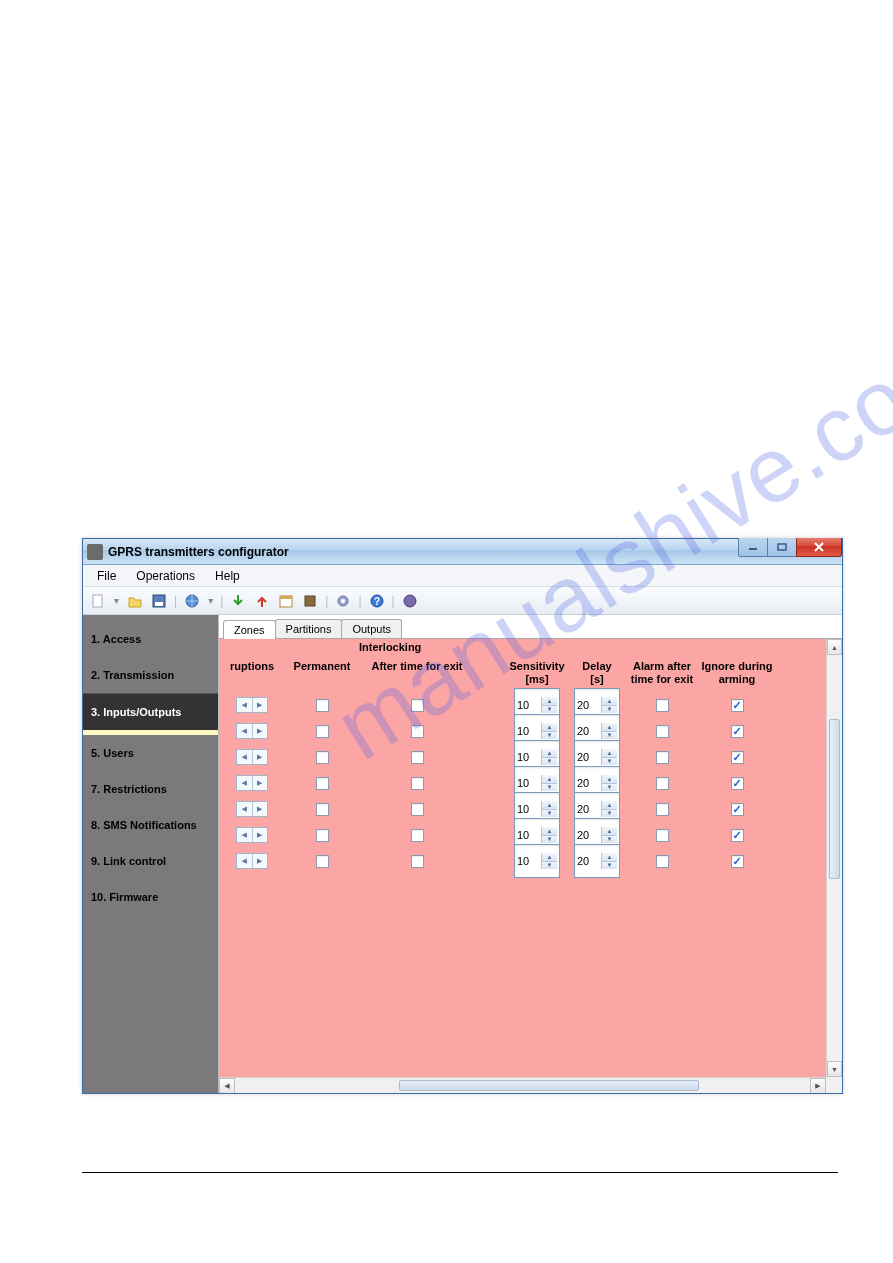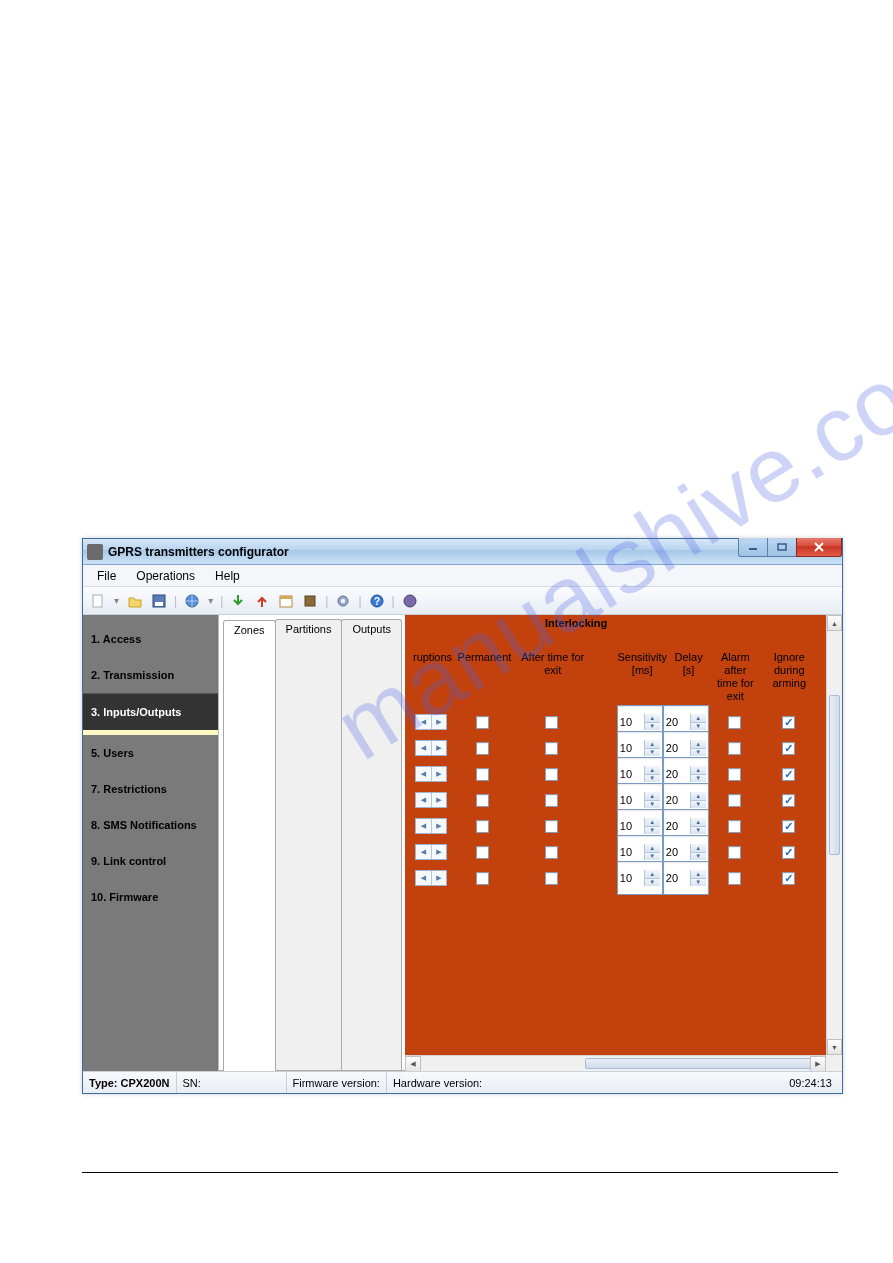--- a/index.html
+++ b/index.html
@@ -88,21 +88,21 @@
   .side-item {
     padding: 12px 8px;
     color: #000; font-weight: bold; font-size: 11px;
     cursor: default;
   }
   .side-item.active {
     background: #333; color: #fff;
     border-top: 1px solid #555; border-bottom: 5px solid #fef9c3;
   }
 
-  .main { flex:1; display:flex; background:#c2410c; border-left:1px solid #bbb; position:relative; }
+  .main { flex:1; display:flex; flex-direction:column; background:#fca5a5; border-left:1px solid #bbb; position:relative; }
 
   .tabs { display:flex; padding: 4px 4px 0 4px; border-bottom:1px solid #a9a9a9; background:#fff; }
   .tab {
     padding: 3px 10px; font-size: 11px;
     border: 1px solid #a9a9a9; border-bottom: none;
     background: #f0f0f0; margin-right: -1px;
     border-radius: 3px 3px 0 0;
   }
   .tab.active { background:#fff; position:relative; top:1px; }
 
@@ -308,21 +308,21 @@
       <div class="main">
         <div class="tabs">
           <div class="tab active">Zones</div>
           <div class="tab">Partitions</div>
           <div class="tab">Outputs</div>
         </div>
 
         <div class="scrollpane">
           <div class="content">
             <div class="hdr-group">Interlocking</div>
-            <div class="hdrrow" style="margin-top:32px;">
+            <div class="hdrrow" style="margin-top:17px;font-weight:bold;">
               <div class="c-ruptions colh">ruptions</div>
               <div class="c-perm colh">Permanent</div>
               <div class="c-after colh">After time for exit</div>
               <div class="c-gap1"></div>
               <div class="c-sens colh" style="white-space:pre-line;">Sensitivity
 [ms]</div>
               <div class="c-delay colh" style="white-space:pre-line;">Delay
 [s]</div>
               <div class="c-alarm colh" style="white-space:pre-line;">Alarm after
 time for exit</div>
@@ -615,25 +615,16 @@
           <div class="hscroll">
             <div class="sbtn left">◀</div>
             <div class="thumb"></div>
             <div class="sbtn right">▶</div>
           </div>
           <div class="scrollcorner"></div>
         </div>
       </div>
     </div>
 
-    <div class="statusbar">
-      <div class="cell">
-        <b>Type:</b>&nbsp;<b>CPX200N</b>
-      </div>
-      <div class="cell sn">SN:</div>
-      <div class="cell fw">Firmware version:</div>
-      <div class="cell hw">Hardware version:</div>
-      <div class="clock">09:24:13</div>
-    </div>
   </div>
 
   <div class="footer-rule"></div>
 </div>
 
 </body></html>

